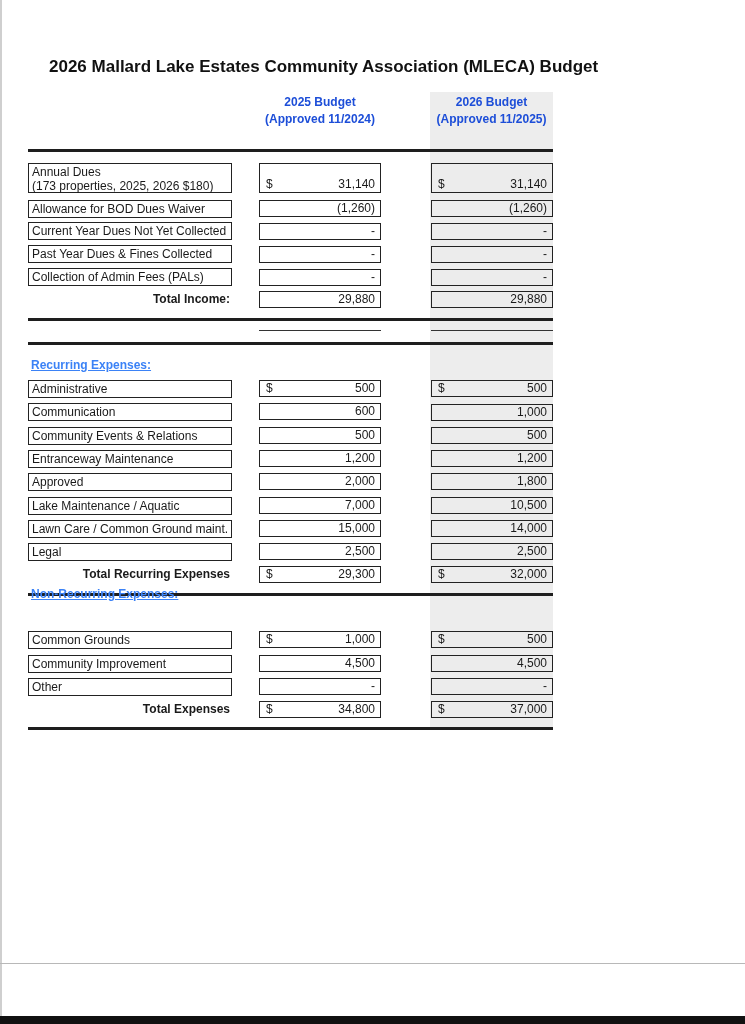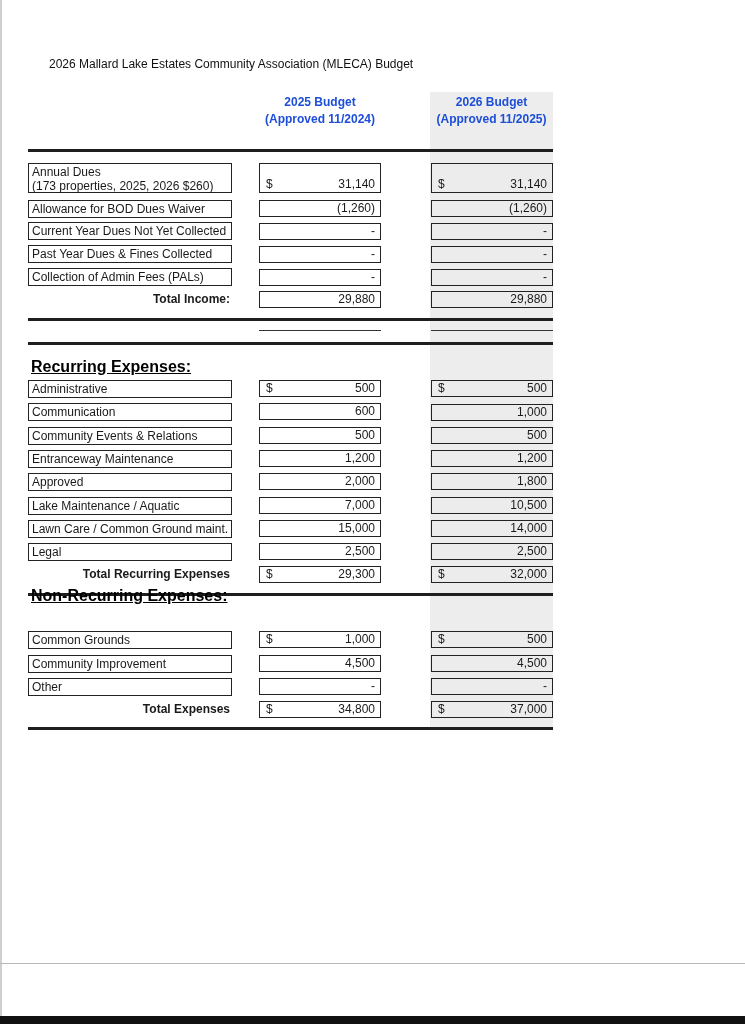--- a/index.html
+++ b/index.html
@@ -8,21 +8,21 @@
     background: #ffffff;
     font-family: "Liberation Sans", sans-serif;
     color: #1a1a1a;
   }
   .page-edge-left { position: absolute; left: 0; top: 0; width: 2px; height: 1016px; background: #cfcfcf; }
   .scan-line { position: absolute; left: 0; top: 963px; width: 745px; height: 1px; background: #b8b8b8; }
   .scan-bottom { position: absolute; left: 0; top: 1016px; width: 745px; height: 8px; background: #111; }
 
   .title {
     position: absolute; left: 49px; top: 57px;
-    font-size: 12px; font-weight: normal; color: #111; white-space: nowrap;
+    font-size: 17px; font-weight: bold; color: #111; white-space: nowrap;
   }
   .shade-col {
     position: absolute; left: 430px; top: 92px; width: 123px; height: 636px;
     background: #ededed;
   }
   .col-head {
     position: absolute; text-align: center; font-weight: bold; font-size: 12px; line-height: 17px; color: #1d4ed8;
   }
   .col-head.c1 { left: 258px; top: 94px; width: 124px; }
   .col-head.c2 { left: 430px; top: 94px; width: 123px; }
@@ -45,21 +45,21 @@
   .val-box .cur { position: absolute; left: 6px; bottom: 0; }
   .val-box .amt { position: absolute; right: 5px; bottom: 0; }
   .val-box.tall { height: 30px; }
 
   .total-lbl {
     position: absolute; left: 28px; width: 202px; text-align: right;
     font-size: 12px; font-weight: bold; color: #1a1a1a; white-space: nowrap;
   }
   .section-head {
     position: absolute; left: 31px;
-    font-size: 16px; font-weight: bold; text-decoration: underline; color: #000000;
+    font-size: 12px; font-weight: bold; text-decoration: underline; color: #3b82f6;
   }
 </style>
 </head>
 <body>
 
 <div class="page-edge-left"></div>
 
 <div class="shade-col"></div>
 
 <div class="title">2026 Mallard Lake Estates Community Association (MLECA) Budget</div>
@@ -70,21 +70,21 @@
 </div>
 <div class="col-head c2">
   <div>2026 Budget</div>
   <div>(Approved 11/2025)</div>
 </div>
 
 <div class="rule-thick" style="top:149px"></div>
 
 <div class="lbl-box" style="top:163px;height:30px">
   <div>Annual Dues</div>
-  <div>(173 properties, 2025, 2026 $260)</div>
+  <div>(173 properties, 2025, 2026 $180)</div>
 </div>
 <div class="val-box c1 tall" style="top:163px">
   <span class="cur">$</span>
   <span class="amt">31,140</span>
 </div>
 <div class="val-box c2 tall" style="top:163px">
   <span class="cur">$</span>
   <span class="amt">31,140</span>
 </div>
 

